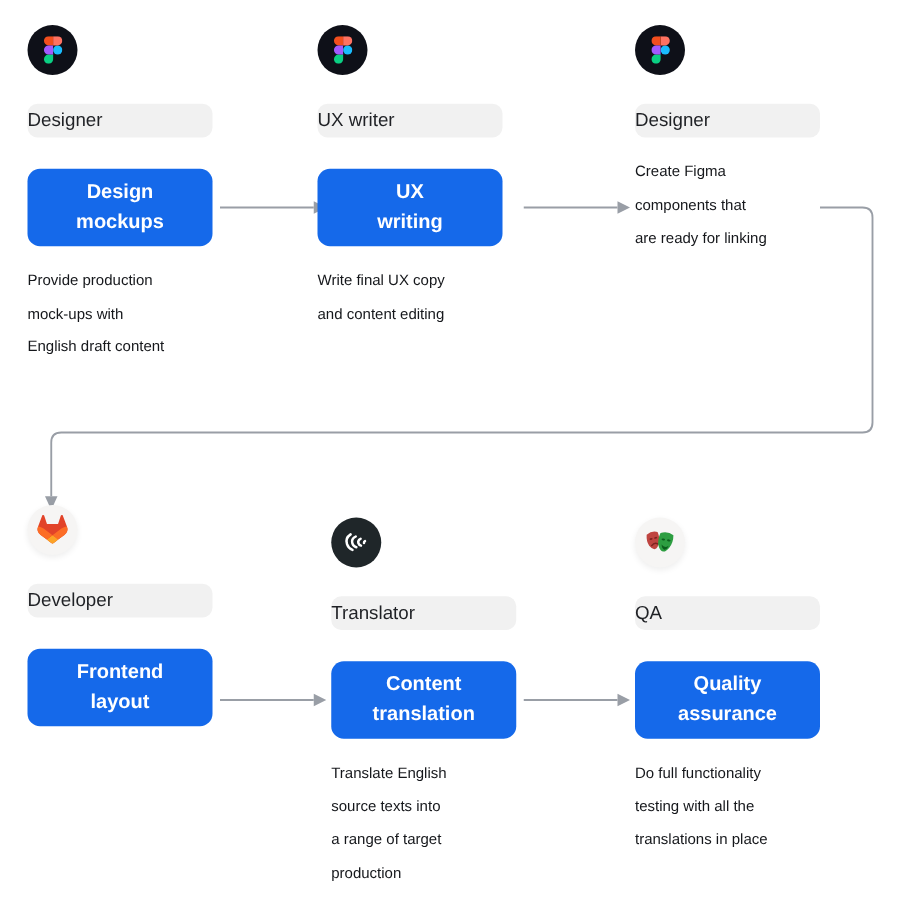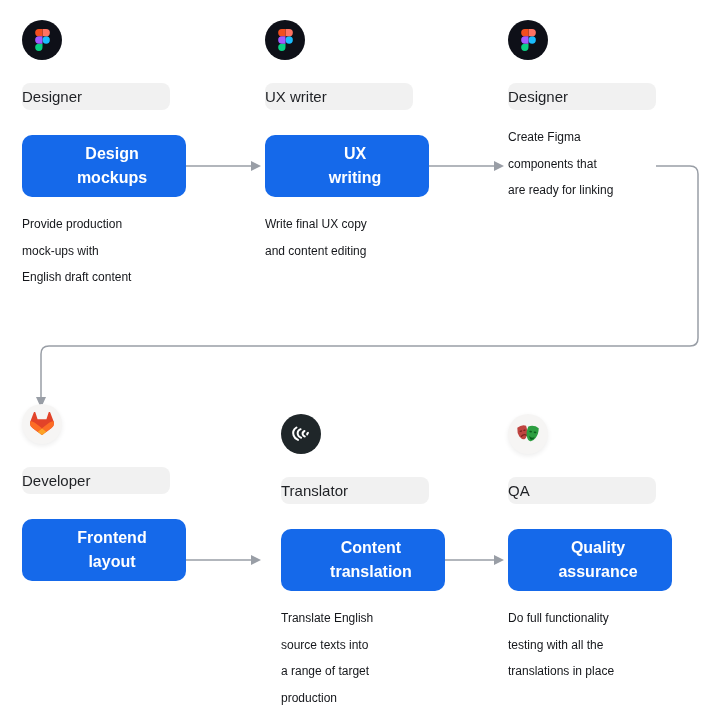--- a/index.html
+++ b/index.html
@@ -17,21 +17,21 @@
   .icon-circle.crowdin-bg{background:#1F2629;}
   .icon-circle.light-bg{background:#F6F5F4;box-shadow:0 2px 5px rgba(0,0,0,0.07);}
   .role-pill{
     margin-top:23px;width:148px;height:27px;background:#F1F1F1;border-radius:8px;
     display:flex;align-items:center;justify-content:flex-start;
     font-size:15px;color:#1F2125;
   }
   .action-node{
     margin-top:25px;width:148px;height:62px;background:#1569EA;border-radius:10px;
     display:flex;align-items:center;justify-content:center;text-align:center;
-    color:#ffffff;font-weight:700;font-size:16px;line-height:24px;white-space:pre-line;padding-left:16px;
+    color:#ffffff;font-weight:700;font-size:16px;line-height:24px;white-space:pre-line;
   }
   .description{
     margin-top:14px;font-size:12px;line-height:26.5px;color:#15171B;
     white-space:pre-line;
   }
 </style>
 </head>
 <body>
 
 <div class="canvas">
@@ -68,21 +68,21 @@
     </div>
     <div class="action-node">
       <span>Design
 mockups</span>
     </div>
     <div class="description">Provide production
 mock-ups with
 English draft content</div>
   </div>
 
-  <div class="step" style="left:265px;top:20px">
+  <div class="step" style="left:254px;top:20px">
     <div class="icon-circle figma-bg">
       <svg width="15" height="22" viewBox="0 0 38 57">
         <path fill="#1ABCFE" d="M19 28.5a9.5 9.5 0 1 1 19 0 9.5 9.5 0 0 1-19 0z"></path>
         <path fill="#0ACF83" d="M0 47.5A9.5 9.5 0 0 1 9.5 38H19v9.5a9.5 9.5 0 1 1-19 0z"></path>
         <path fill="#FF7262" d="M19 0v19h9.5a9.5 9.5 0 1 0 0-19H19z"></path>
         <path fill="#F24E1E" d="M0 9.5A9.5 9.5 0 0 0 9.5 19H19V0H9.5A9.5 9.5 0 0 0 0 9.5z"></path>
         <path fill="#A259FF" d="M0 28.5A9.5 9.5 0 0 0 9.5 38H19V19H9.5A9.5 9.5 0 0 0 0 28.5z"></path>
       </svg>
     </div>
     <div class="role-pill">
@@ -125,21 +125,21 @@
     </div>
     <div class="role-pill">
       <span>Developer</span>
     </div>
     <div class="action-node">
       <span>Frontend
 layout</span>
     </div>
   </div>
 
-  <div class="step" style="left:281px;top:414px">
+  <div class="step" style="left:265px;top:414px">
     <div class="icon-circle crowdin-bg">
       <svg width="24" height="24" viewBox="0 0 24 24">
         <g stroke="#FFFFFF" stroke-width="2" fill="none" stroke-linecap="round">
           <path d="M7.5 5.5 C4.6 7.4 3.6 10.4 4.6 13.3 C5.3 15.4 6.9 17.1 9 17.9"></path>
           <path d="M11.6 7.2 C9.2 8.4 8.2 10.5 8.9 12.7 C9.4 14.2 10.6 15.4 12.1 15.8"></path>
           <path d="M15.5 9 C13.9 9.8 13.3 11.1 13.7 12.5 C14 13.5 14.8 14.3 15.8 14.5"></path>
           <path d="M19 10.9 C18.4 11.2 18.1 11.8 18.2 12.4"></path>
         </g>
       </svg>
     </div>

